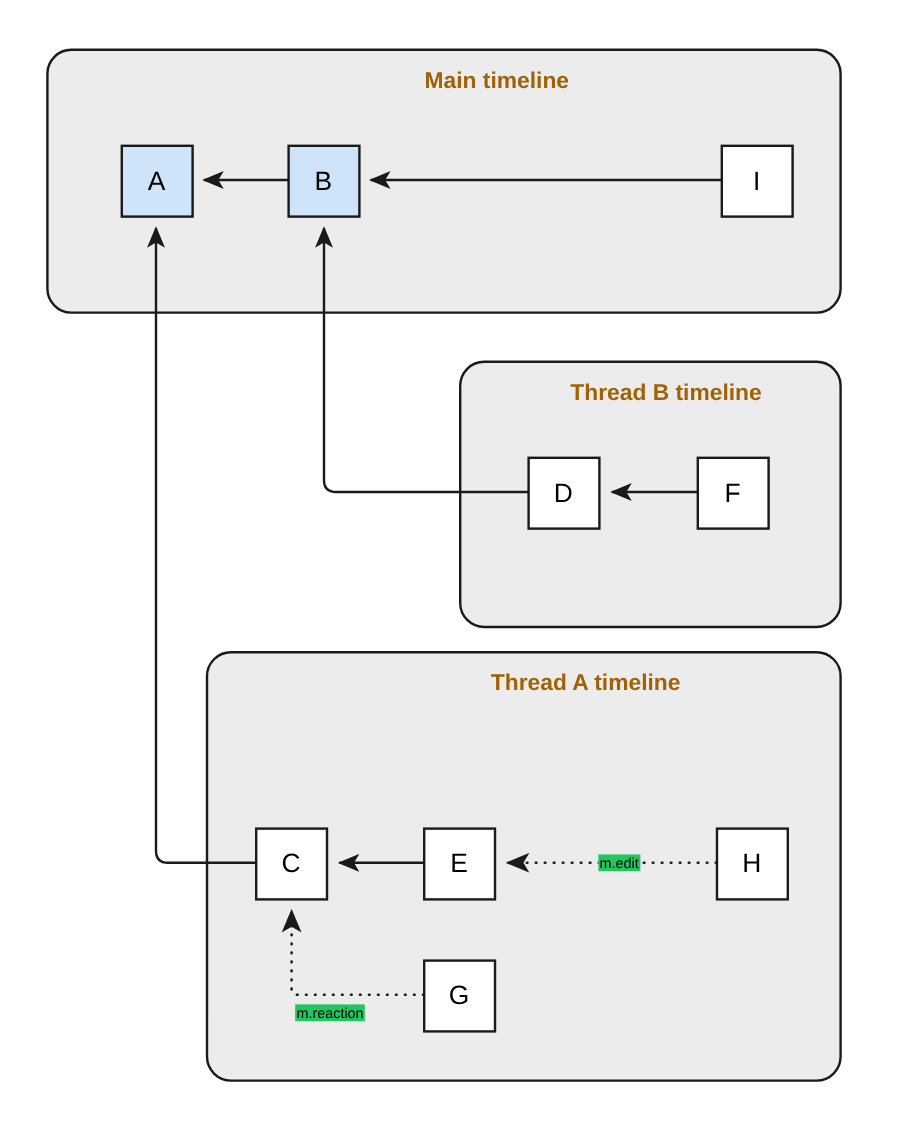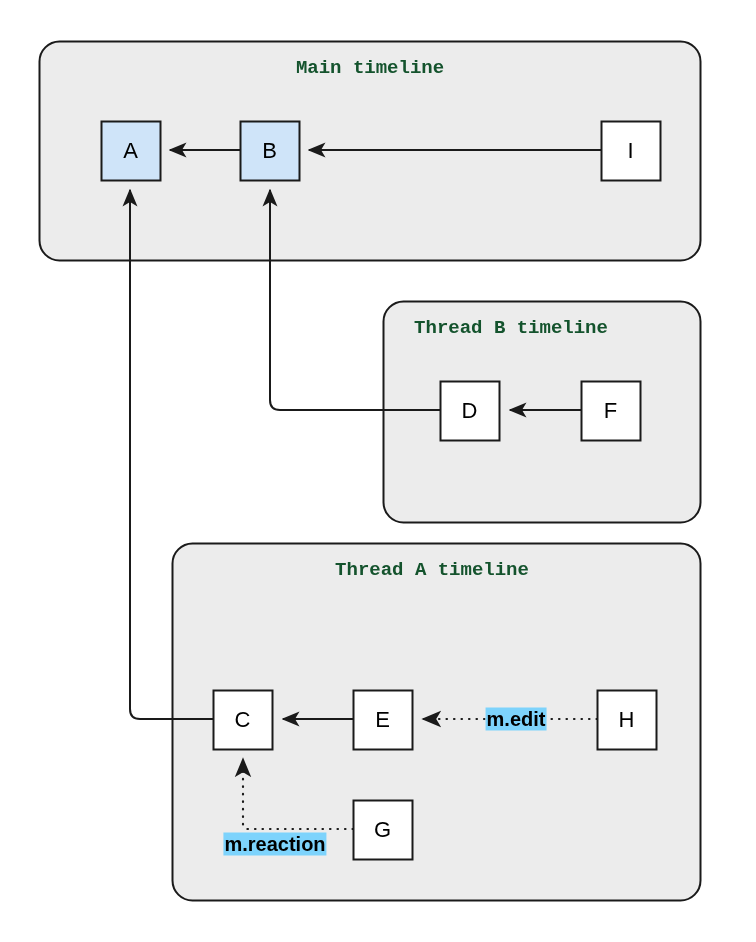--- a/index.html
+++ b/index.html
@@ -18,46 +18,47 @@
     position: absolute;
     inset: 0;
   }
   #diagram-svg {
     position: absolute;
     left: 0;
     top: 0;
   }
   .group-title {
     position: absolute;
-    font-family: Liberation Mono, monospace;
+    font-family: Liberation Sans, sans-serif;
     font-weight: bold;
     font-size: 19px;
-    color: #14532d;
+    color: #a16207;
     text-align: center;
     white-space: nowrap;
     transform: translateX(-50%);
+    margin-left: 44px;
   }
   .node-label {
     position: absolute;
     font-family: "Liberation Sans", sans-serif;
     font-weight: normal;
     font-size: 22px;
     color: #000000;
     text-align: center;
     white-space: nowrap;
     transform: translate(-50%, -50%);
     pointer-events: none;
   }
   .edge-label {
     position: absolute;
     font-family: "Liberation Sans", sans-serif;
-    font-weight: bold;
-    font-size: 20px;
+    font-weight: normal;
+    font-size: 12px;
     color: #000000;
-    background: #7dd3fc;
+    background: #22c55e;
     white-space: nowrap;
     padding: 0 1px;
     transform: translate(-50%, -50%);
   }
 </style>
 </head>
 <body>
 
 <div id="diagram-root">
   <svg id="diagram-svg" width="756" height="942">
@@ -92,21 +93,21 @@
         <rect x="581.5" y="381.5" width="59" height="59" fill="#ffffff" stroke="#1a1a1a" stroke-width="2"></rect>
         <rect x="213.5" y="690.5" width="59" height="59" fill="#ffffff" stroke="#1a1a1a" stroke-width="2"></rect>
         <rect x="353.5" y="690.5" width="59" height="59" fill="#ffffff" stroke="#1a1a1a" stroke-width="2"></rect>
         <rect x="597.5" y="690.5" width="59" height="59" fill="#ffffff" stroke="#1a1a1a" stroke-width="2"></rect>
         <rect x="353.5" y="800.5" width="59" height="59" fill="#ffffff" stroke="#1a1a1a" stroke-width="2"></rect>
       </g>
   </svg>
   <div id="text-layer">
       <div class="group-title" style="left: 370px; top: 57px;">Main timeline</div>
       <div class="group-title" style="left: 511px; top: 317px;">Thread B timeline</div>
-      <div class="group-title" style="left: 432px; top: 559px;">Thread A timeline</div>
+      <div class="group-title" style="left: 444px; top: 559px;">Thread A timeline</div>
       <div class="edge-label" style="left: 516px; top: 719px;">m.edit</div>
       <div class="edge-label" style="left: 275px; top: 844px;">m.reaction</div>
       <div class="node-label" style="left: 130.5px; top: 150.5px;">A</div>
       <div class="node-label" style="left: 269.5px; top: 150.5px;">B</div>
       <div class="node-label" style="left: 630.5px; top: 150.5px;">I</div>
       <div class="node-label" style="left: 469.5px; top: 410.5px;">D</div>
       <div class="node-label" style="left: 610.5px; top: 410.5px;">F</div>
       <div class="node-label" style="left: 242.5px; top: 719.5px;">C</div>
       <div class="node-label" style="left: 382.5px; top: 719.5px;">E</div>
       <div class="node-label" style="left: 626.5px; top: 719.5px;">H</div>

